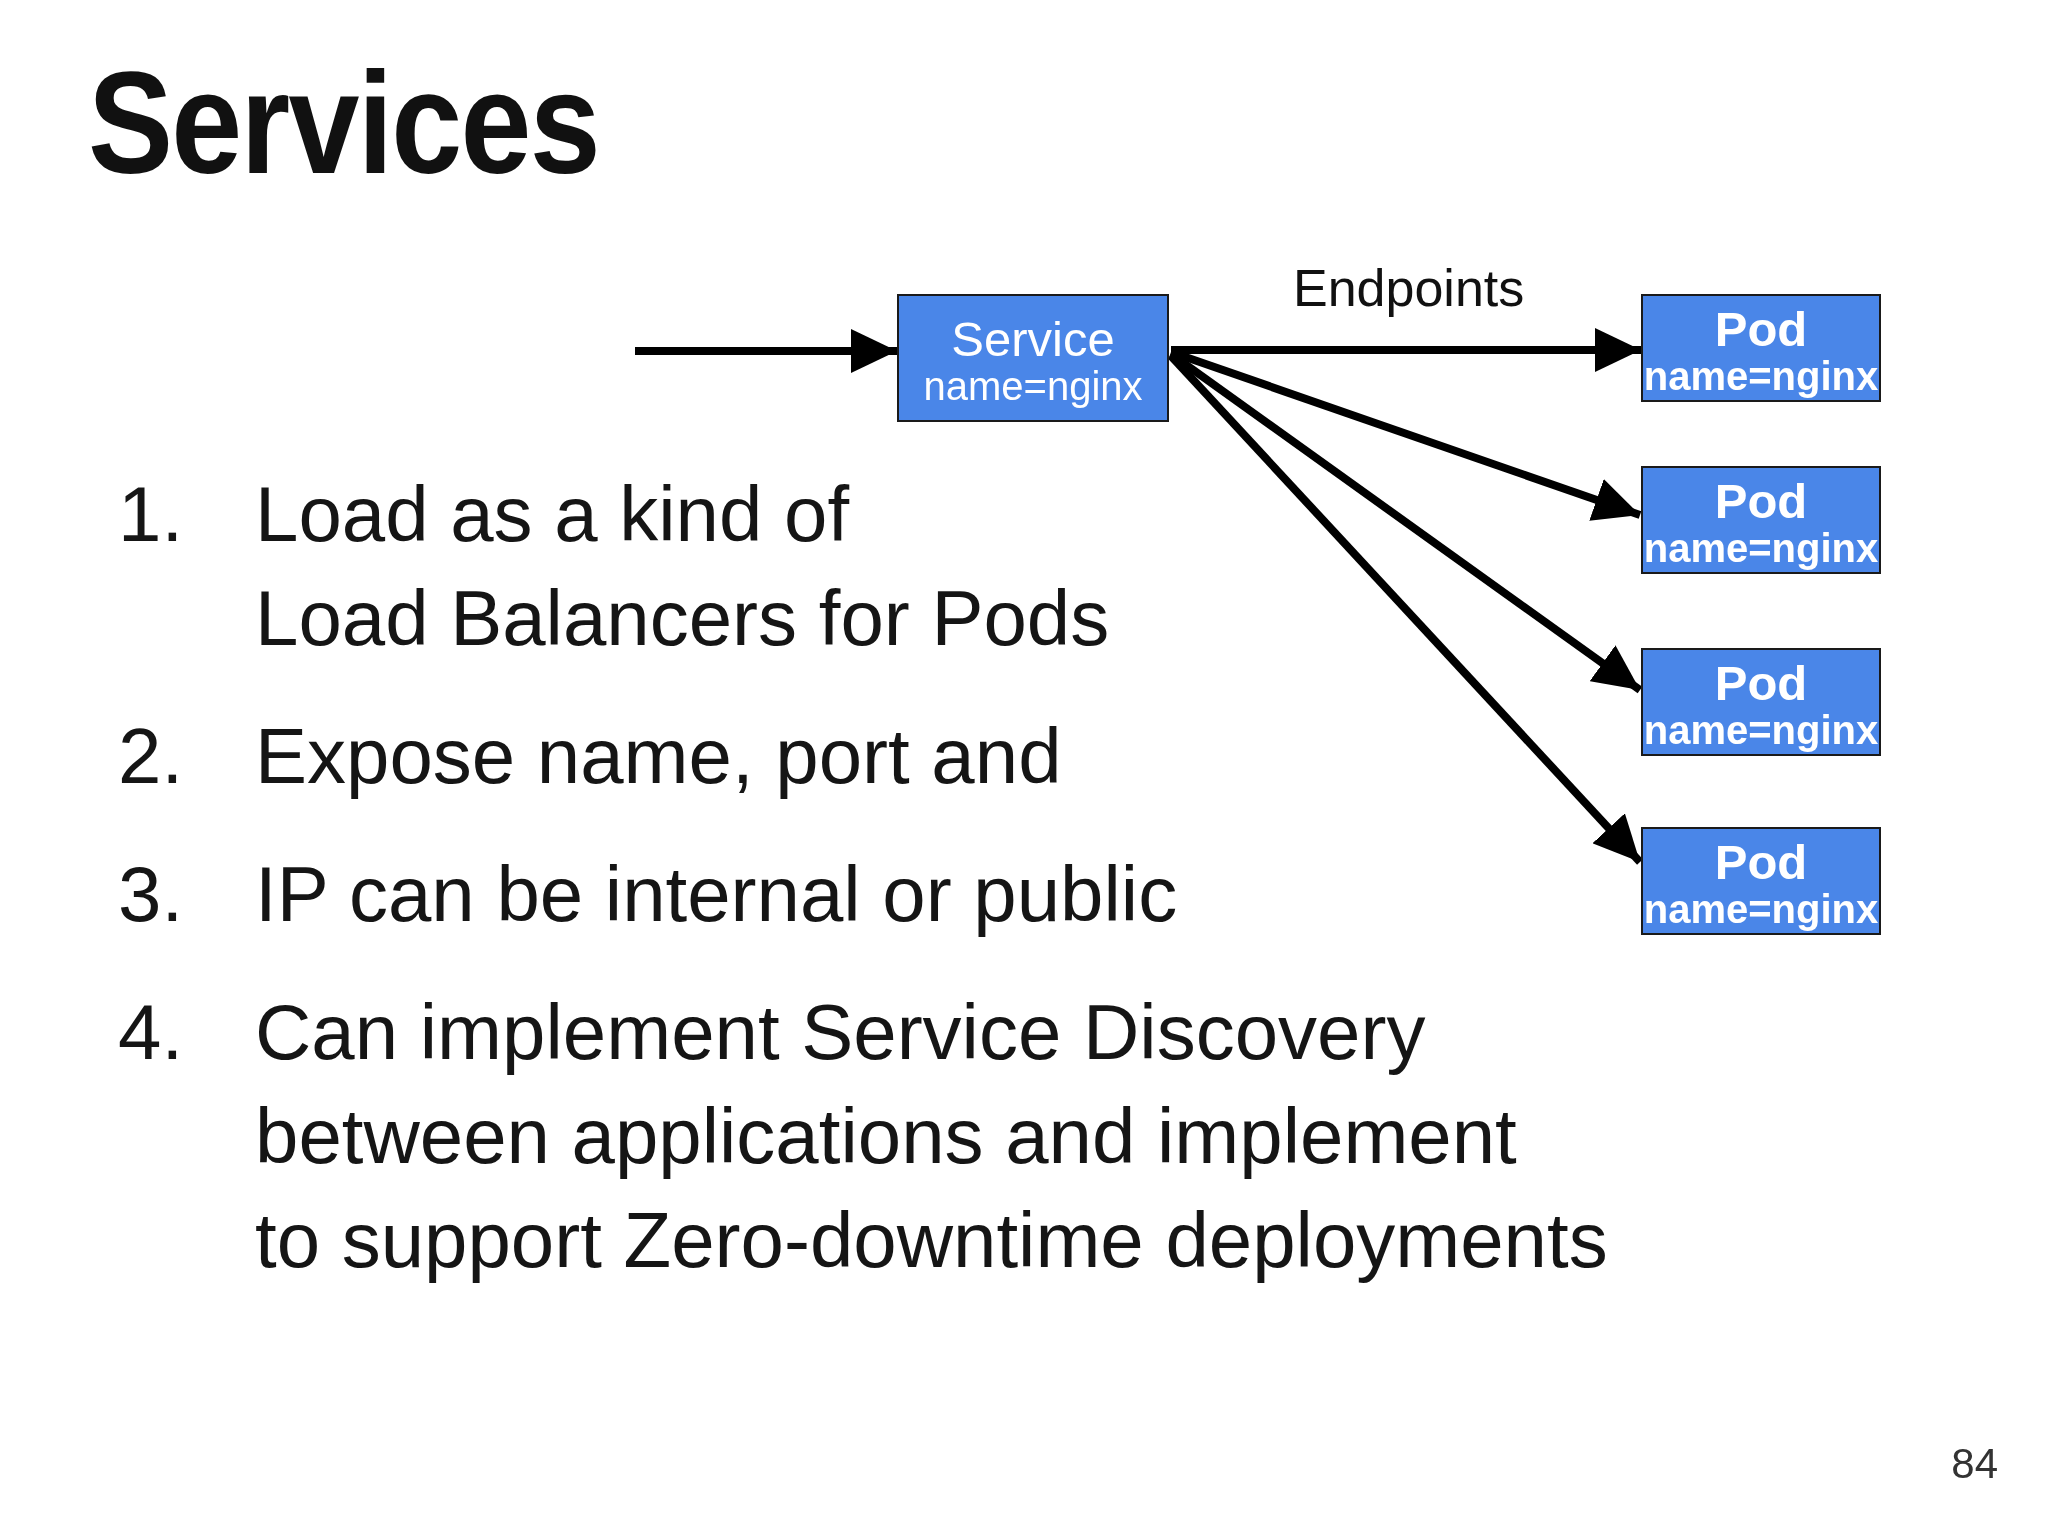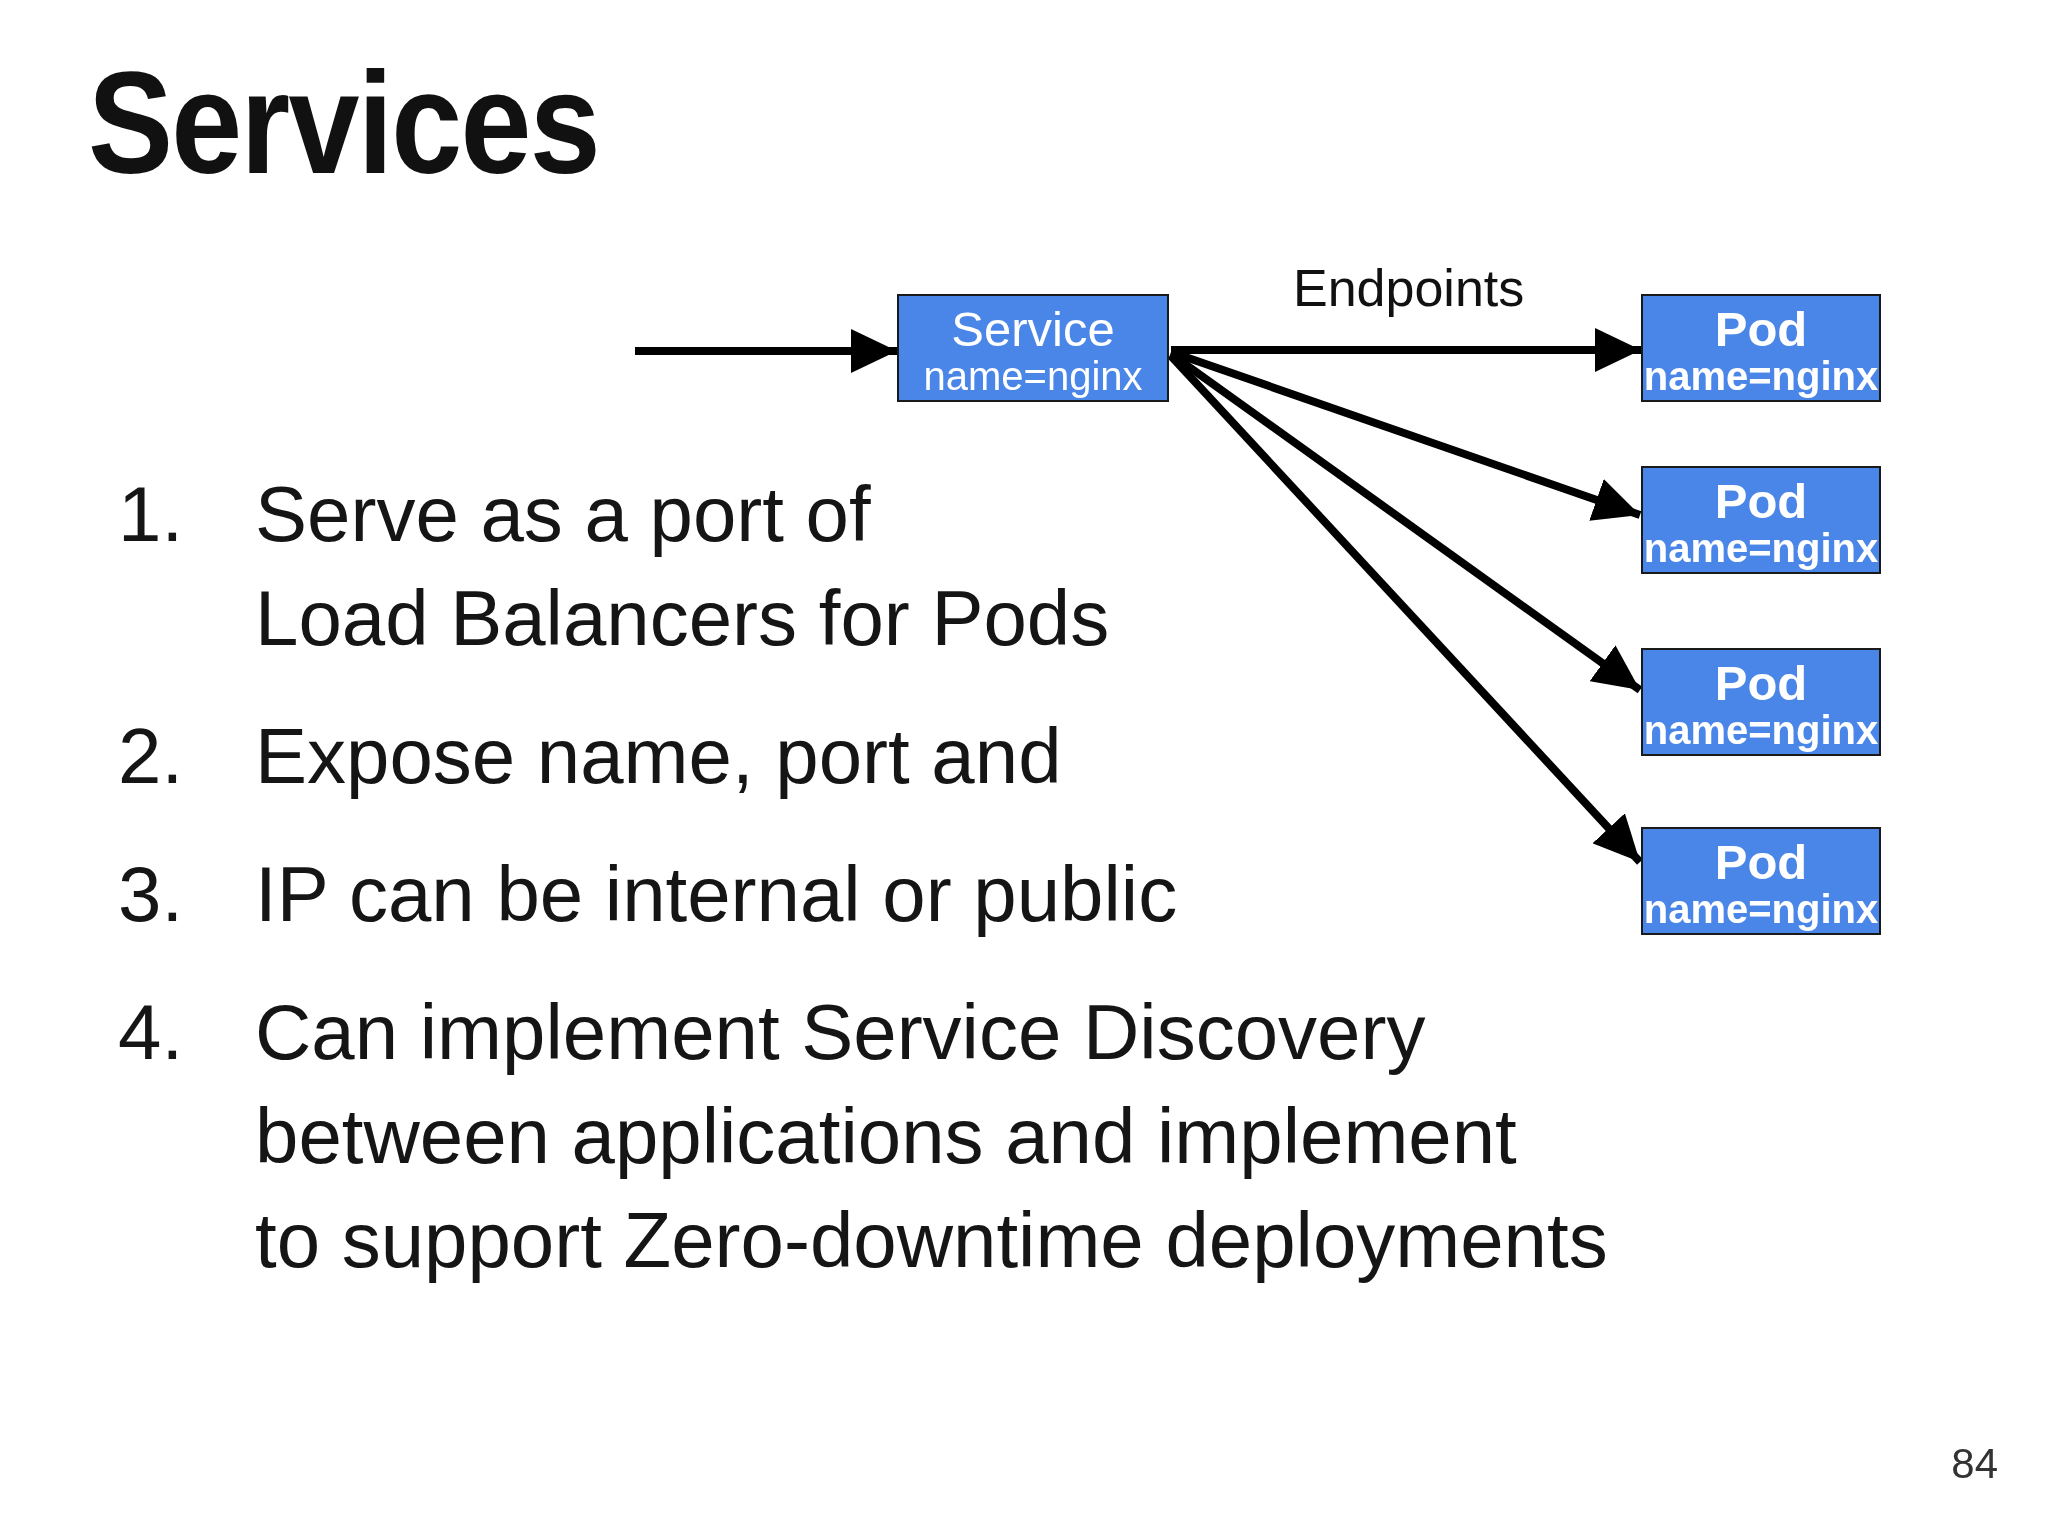--- a/index.html
+++ b/index.html
@@ -52,21 +52,21 @@
     display: flex;
     flex-direction: column;
     align-items: center;
     justify-content: center;
     color: #ffffff;
     text-align: center;
   }
   .node .node-title { font-size: 49px; line-height: 56px; }
   .node .node-subtitle { font-size: 40px; line-height: 38px; }
 
-  .service-box { left: 897px; top: 294px; width: 272px; height: 108px; }
+  .service-box { left: 897px; top: 294px; width: 272px; height: 128px; }
   .pod-box { left: 1641px; width: 240px; height: 108px; font-weight: bold; }
   .pod-box.p0 { top: 294px; }
   .pod-box.p1 { top: 466px; }
   .pod-box.p2 { top: 648px; }
   .pod-box.p3 { top: 827px; }
 
   .endpoints-label {
     position: absolute;
     left: 1293px;
     top: 258px;
@@ -126,21 +126,21 @@
   </div>
   <div class="node pod-box p3">
     <div class="node-title">Pod</div>
     <div class="node-subtitle">name=nginx</div>
   </div>
 
   <div class="list">
     <div class="list-item">
       <div class="item-number">1.</div>
       <div class="item-lines">
-        <div>Serve as a port of</div>
+        <div>Load as a kind of</div>
         <div>Load Balancers for Pods</div>
       </div>
     </div>
     <div class="list-item">
       <div class="item-number">2.</div>
       <div class="item-lines">
         <div>Expose name, port and</div>
       </div>
     </div>
     <div class="list-item">

